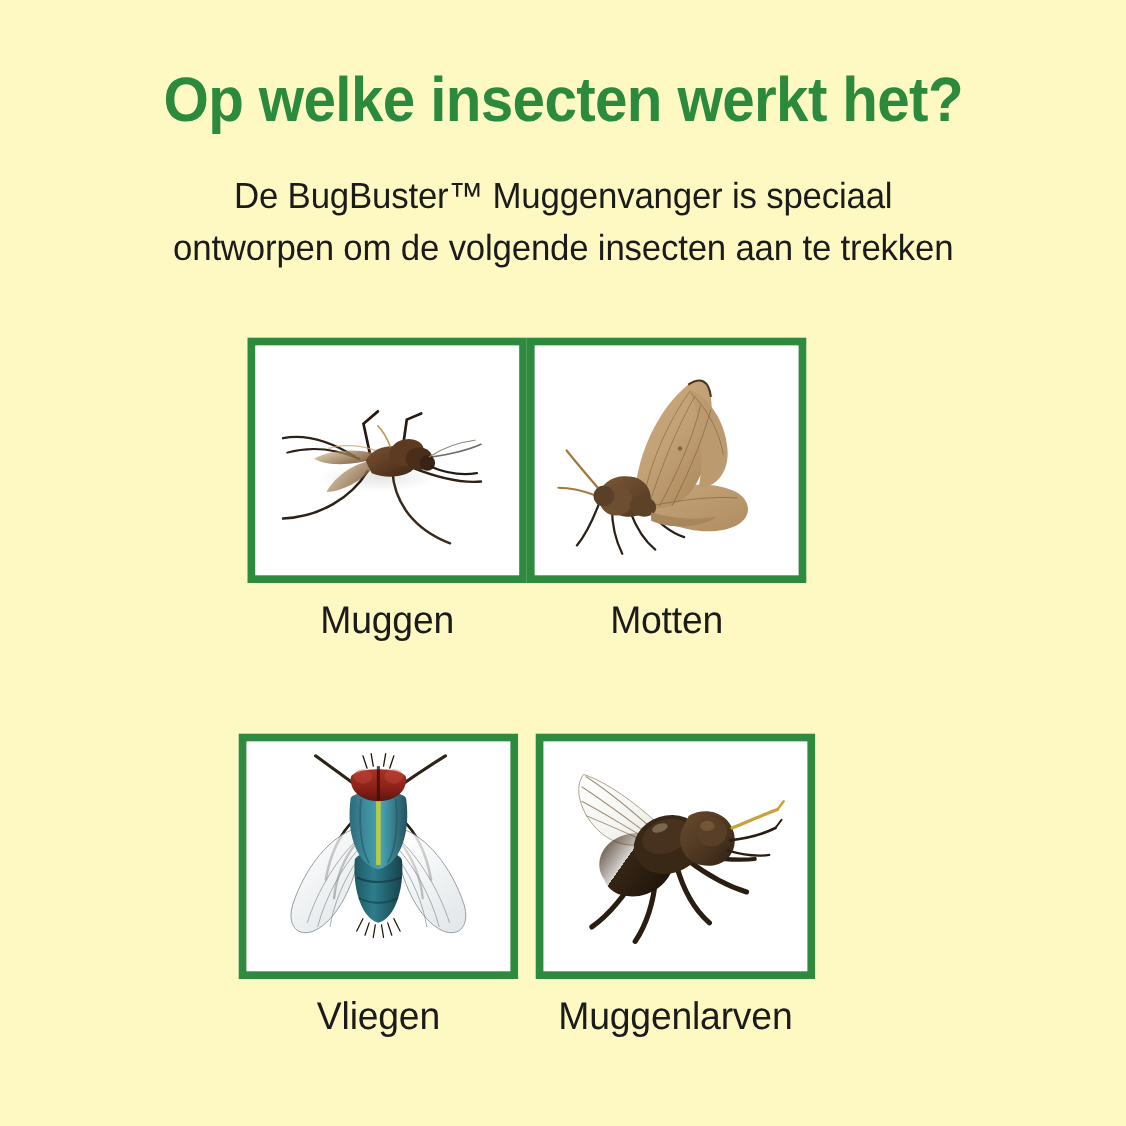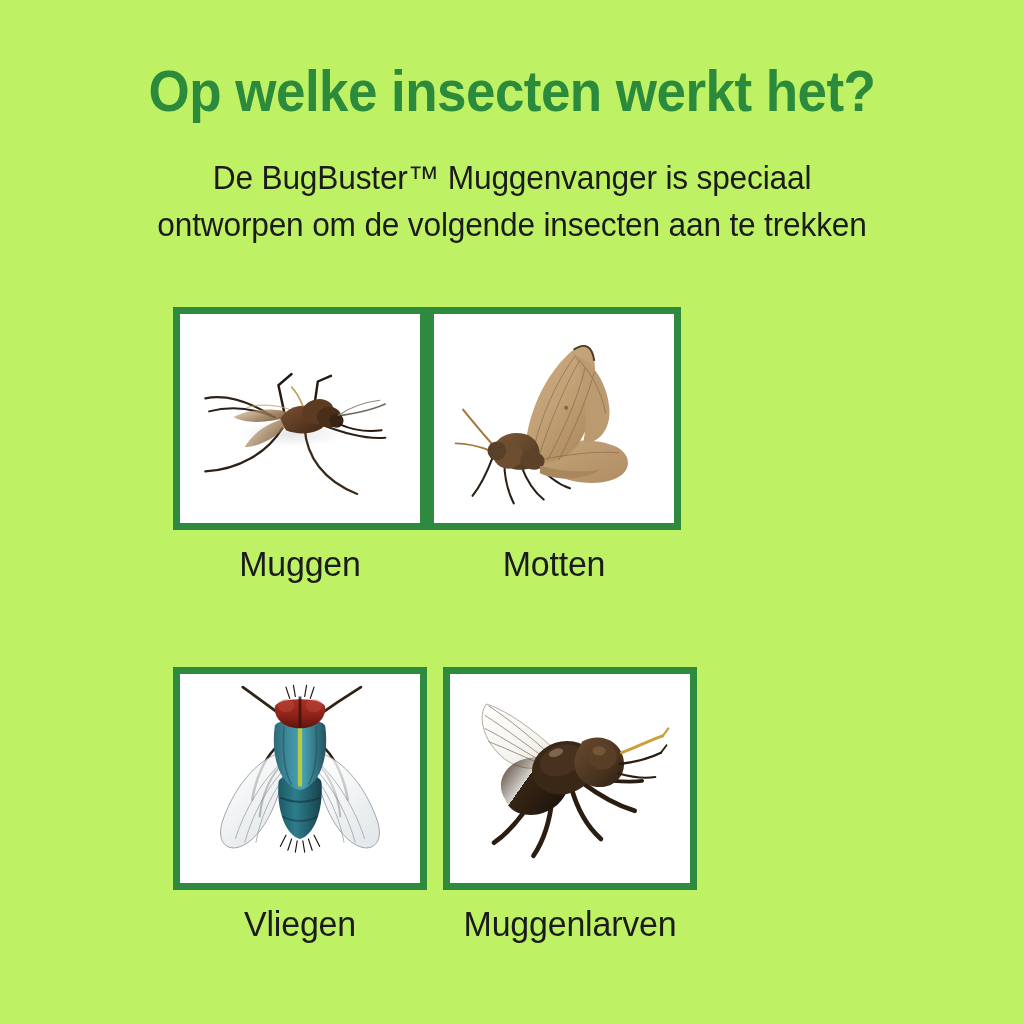--- a/index.html
+++ b/index.html
@@ -12,21 +12,21 @@
     height: 1024px;
     font-family: "Liberation Sans", sans-serif;
     -webkit-font-smoothing: antialiased;
     overflow: hidden;
     position: relative;
   }
   .page {
     width: 1024px;
     height: 1024px;
     position: relative;
-    background: #bef264;
+    background: #fef9c3;
   }
 
   
   .headline {
     position: absolute;
     left: 0;
     top: 58px;
     width: 1024px;
     text-align: center;
     color: #2c8a3d;
@@ -59,21 +59,21 @@
 
   
   .grid {
     position: absolute;
     left: 173px;
     top: 307px;
     width: 678px;
   }
   .grid-row {
     display: flex;
-    justify-content: flex-start;
+    justify-content: center;
     width: 612px;
   }
   .grid-row + .grid-row { margin-top: 83px; gap: 16px; }
 
   .card {
     width: 254px;
   }
   .card-frame {
     width: 254px;
     height: 223px;

